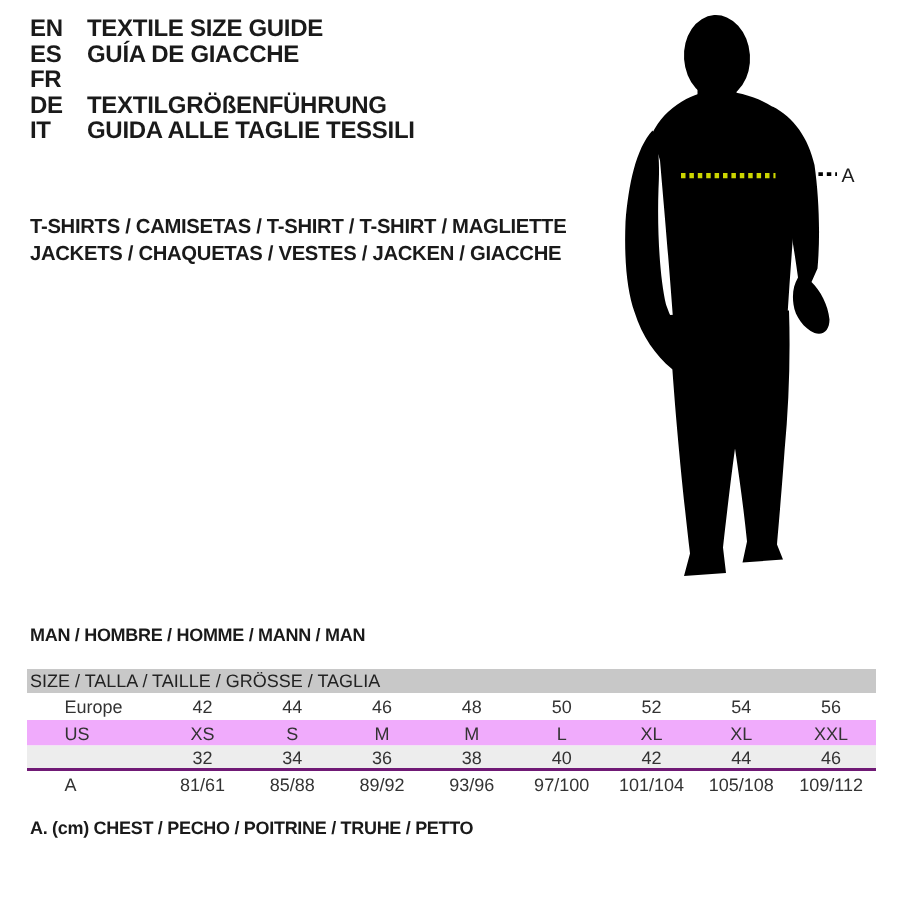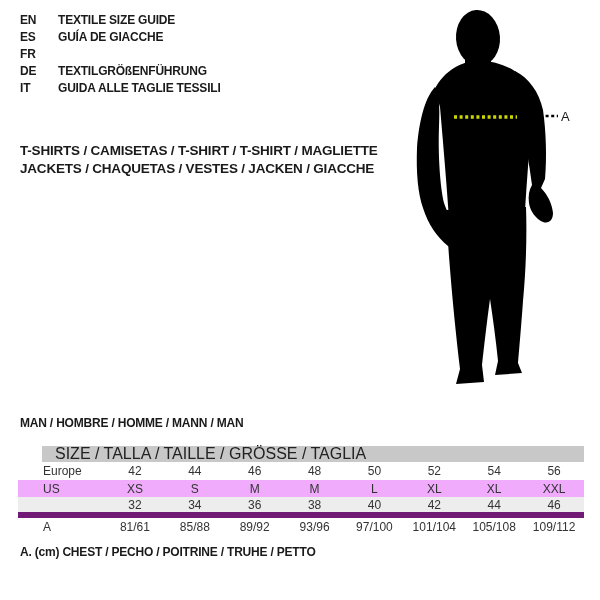--- a/index.html
+++ b/index.html
@@ -2,35 +2,35 @@
 <html><head>
 <meta charset="utf-8">
 <style>
   html,body{margin:0;padding:0;background:#fff;}
   .canvas{
     position:relative;width:600px;height:600px;background:#ffffff;
     font-family:"Liberation Sans",sans-serif;color:#1a1a1a;overflow:hidden;
   }
   
   .lang-list{position:absolute;left:20px;top:11px;}
-  .lang-row{display:flex;height:17px;align-items:center;font-weight:bold;font-size:12px;letter-spacing:-0.2px;}
+  .lang-row{display:flex;height:17px;align-items:center;font-weight:bold;font-size:16px;letter-spacing:-0.2px;}
   .lang-code{width:38px;}
   
   .product-lines{position:absolute;left:20px;top:102px;font-weight:bold;font-size:13.5px;line-height:18px;letter-spacing:-0.2px;margin-top:40px;}
   
   .figure{position:absolute;left:413px;top:5px;width:160px;height:390px;}
   
   .section-title{position:absolute;left:20px;top:416px;font-weight:bold;font-size:12px;letter-spacing:-0.2px;}
   
   .size-table{position:absolute;left:18px;top:446px;width:566px;font-size:12px;color:#333;}
-  .thead{height:16px;line-height:16px;padding-left:13px;font-size:16px;color:#222;margin-left:24px;}
+  .thead{height:16px;line-height:16px;padding-left:2px;font-size:12px;color:#222;}
   .trow{display:flex;align-items:center;height:17px;}
   .trow.r0{height:18px;}
   .trow.r1{height:17px;}
-  .trow.r2{height:15px;border-bottom:6px solid #701a75;}
+  .trow.r2{height:15px;border-bottom:2px solid #701a75;}
   .trow.r3{height:18px;}
   .tlabel{width:62px;padding-left:5px;margin-left:20px;}
   .tcell{flex:1;text-align:center;}
   
   .footnote{position:absolute;left:20px;top:545px;font-weight:bold;font-size:12px;letter-spacing:-0.2px;}
 </style>
 </head>
 <body>
 
 <div class="canvas">

